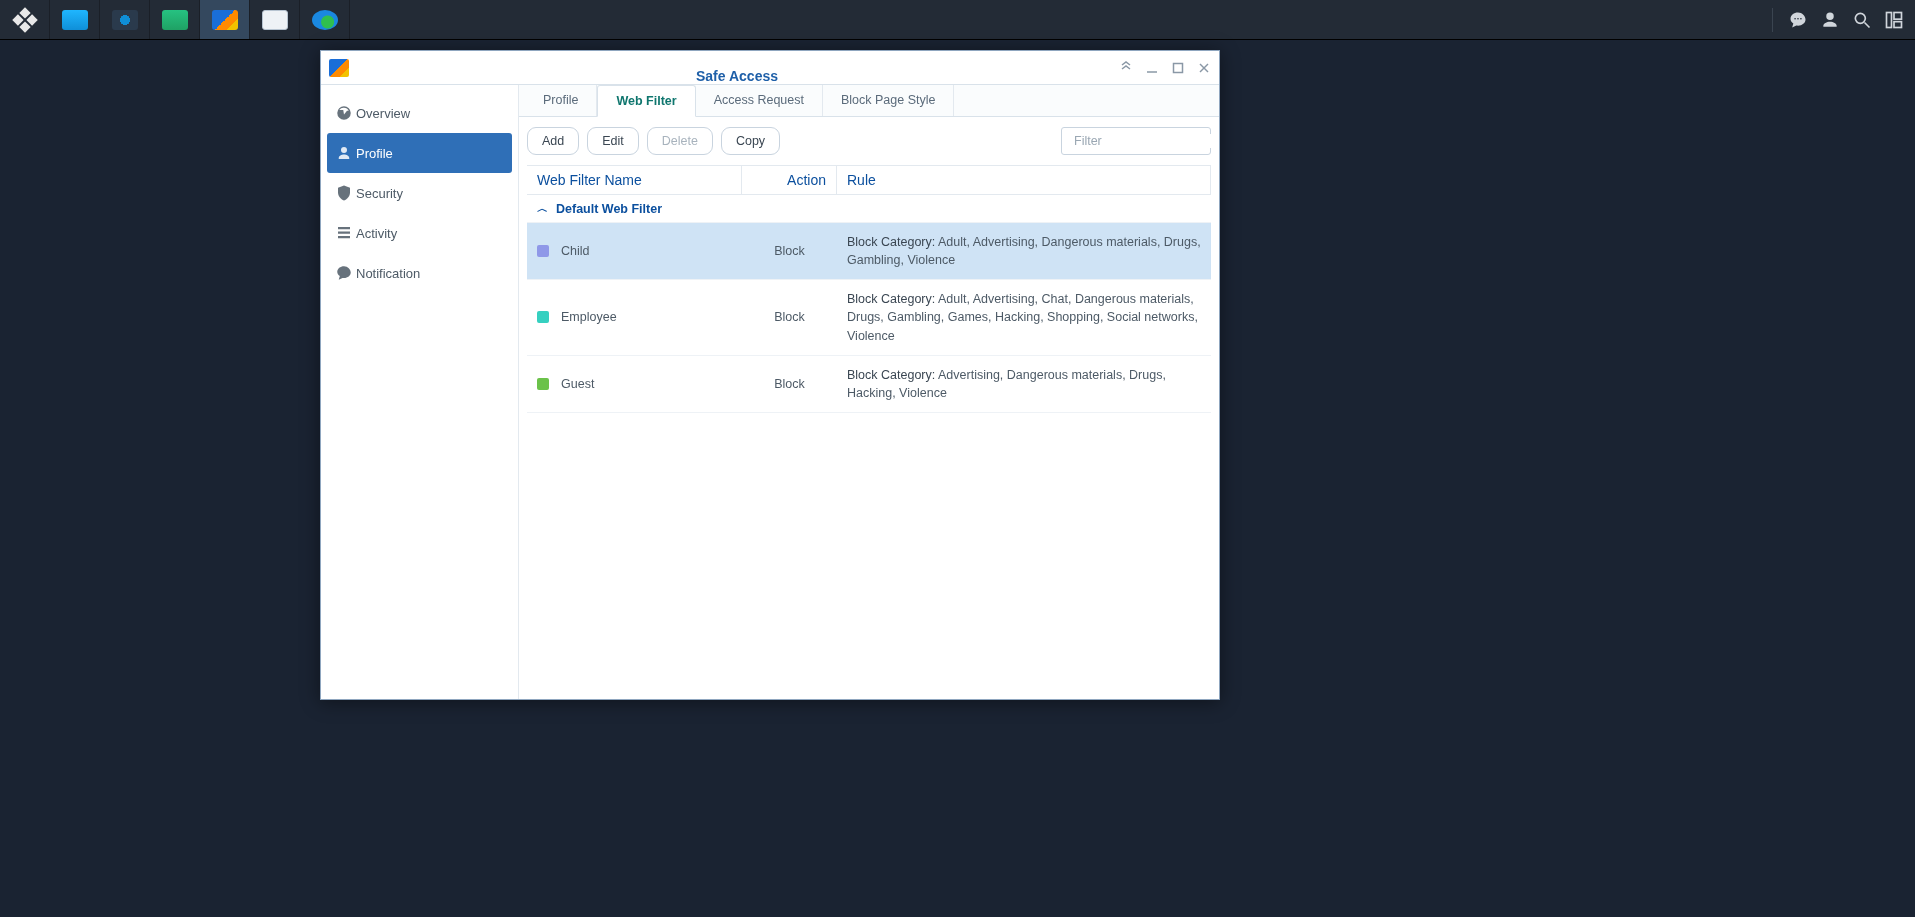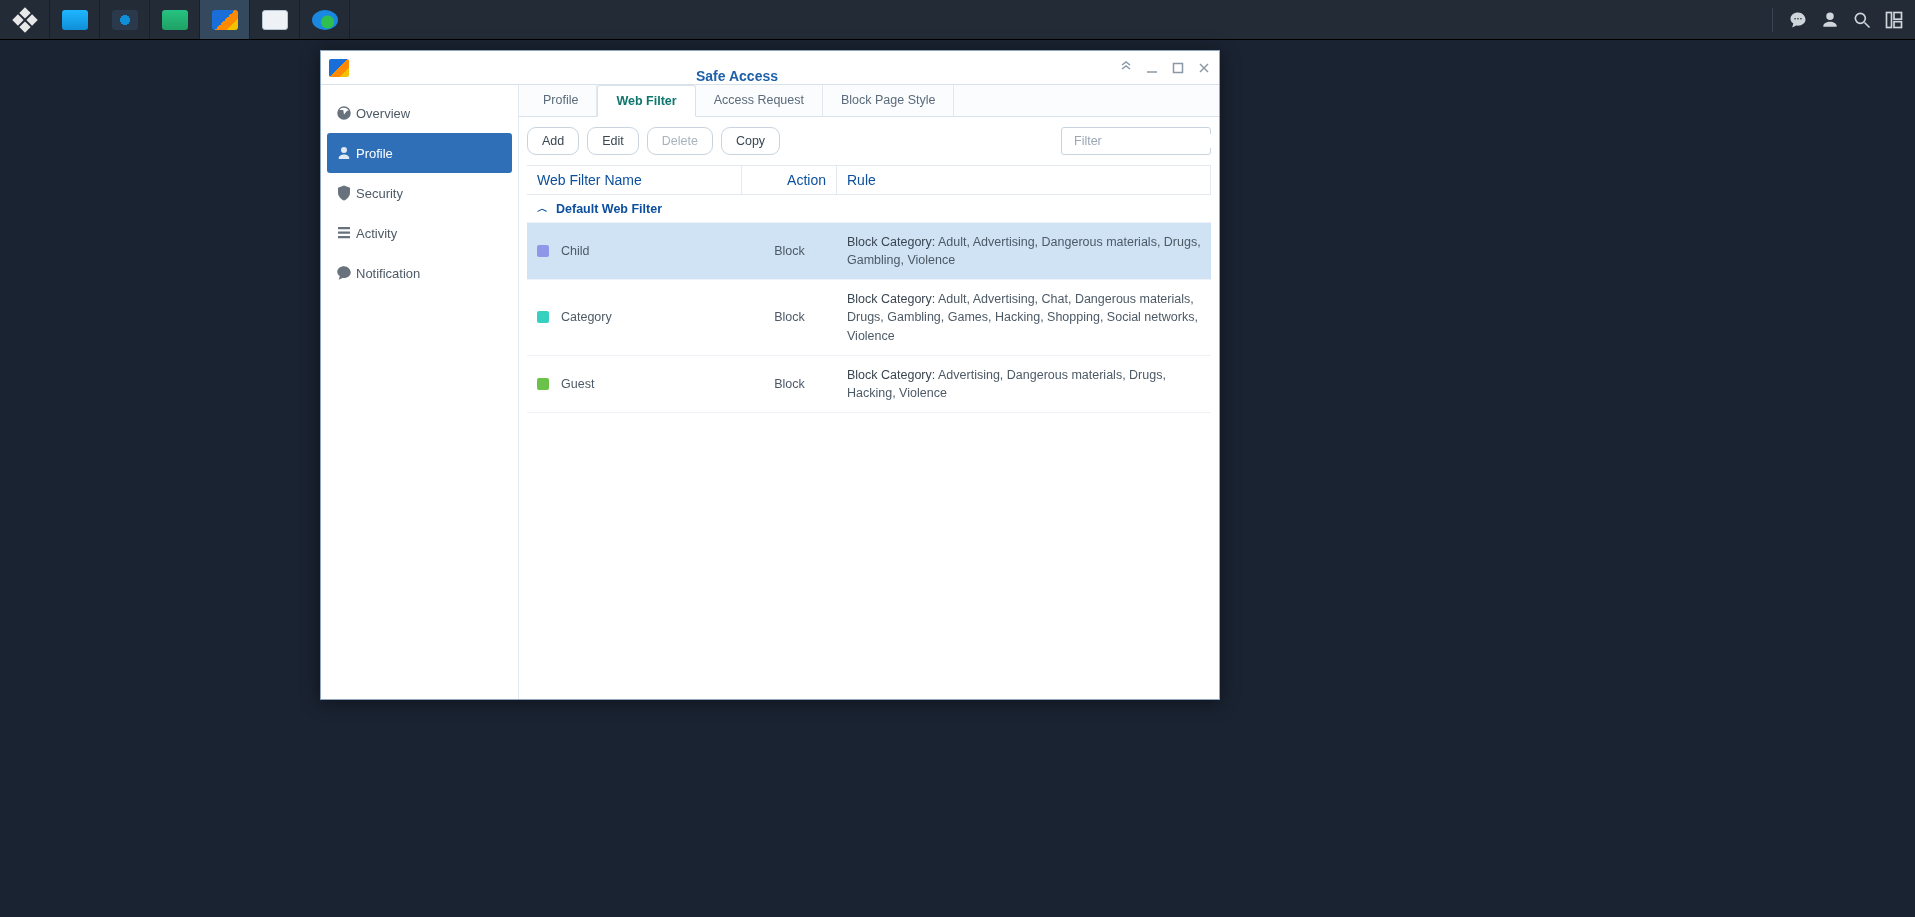--- a/index.html
+++ b/index.html
@@ -388,21 +388,21 @@
               <span class="swatch" style="background:#8f98e8;"></span>
               <span>Child</span>
             </div>
             <div class="cell col-action">Block</div>
             <div class="cell col-rule"><span class="rule-label">Block Category: </span><span>Adult, Advertising, Dangerous materials, Drugs, Gambling, Violence</span></div>
           </div>
 
           <div class="data-row">
             <div class="cell col-name">
               <span class="swatch" style="background:#36d0c0;"></span>
-              <span>Category</span>
+              <span>Employee</span>
             </div>
             <div class="cell col-action">Block</div>
             <div class="cell col-rule"><span class="rule-label">Block Category: </span><span>Adult, Advertising, Chat, Dangerous materials, Drugs, Gambling, Games, Hacking, Shopping, Social networks, Violence</span></div>
           </div>
 
           <div class="data-row">
             <div class="cell col-name">
               <span class="swatch" style="background:#6bc24a;"></span>
               <span>Guest</span>
             </div>

